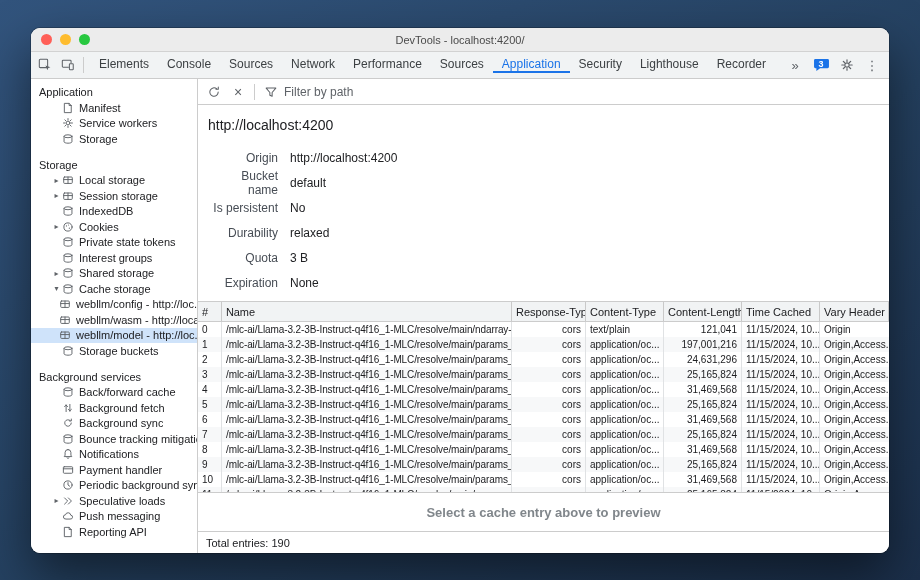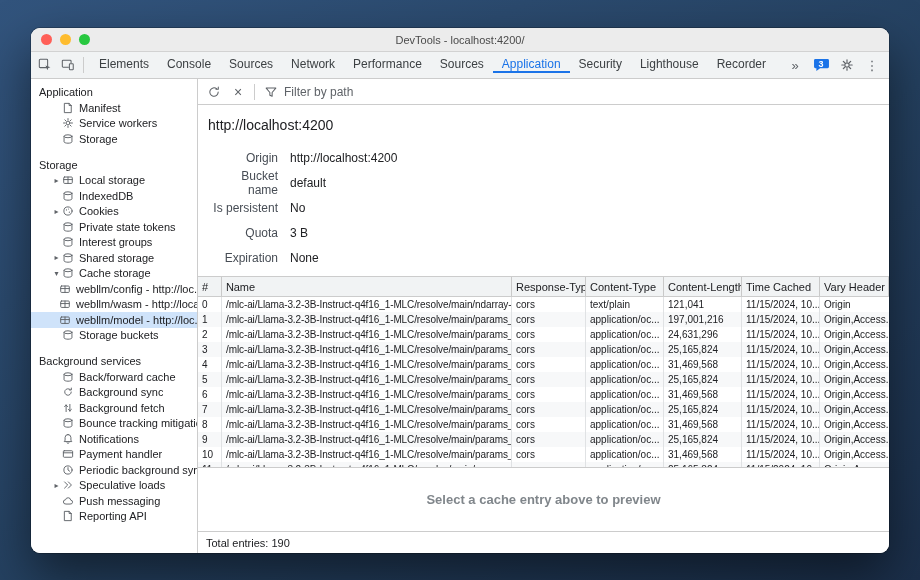--- a/index.html
+++ b/index.html
@@ -54,21 +54,21 @@
   .mrow{display:flex;height:25px;align-items:center;font-size:12px}
   .mlabel{width:70px;flex:none;text-align:right;color:#474d55}
   .mvalue{margin-left:12px;color:#202124;white-space:nowrap}
   
   .grid{flex:none;border-top:1px solid #ccc}
   .ghead{display:flex;height:20px;line-height:20px;background:#f1f3f4;border-bottom:1px solid #ccc;font-size:11px;color:#202124}
   .gcell{padding:0 4px;overflow:hidden;white-space:nowrap;flex:none;border-right:1px solid #e0e2e4}
   .ghead .gcell{border-right:1px solid #c9c9c9}
   .c0{width:24px}.c1{width:290px;letter-spacing:-0.1px}.c2{width:74px}.c3{width:78px}.c4{width:78px}.c5{width:78px}
   .c6{flex:1;border-right:none}
-  .ar{text-align:left}
+  .ar{text-align:right}
   .gbody{height:170px;overflow:hidden;font-size:10px}
   .grow{display:flex;height:15px;line-height:15px;color:#202124}
   .grow:nth-child(even){background:#f7f8f9}
   .preview{flex:1;border-top:1px solid #ccc;display:flex;align-items:center;justify-content:center;color:#80868b;font-size:13px;font-weight:bold;min-height:30px}
   .statusbar{height:22px;flex:none;border-top:1px solid #ccc;display:flex;align-items:center;padding-left:8px;font-size:11px;color:#202124}
 </style>
 </head>
 <body>
 
 <div class="window">
@@ -169,20 +169,29 @@
         <div class="srow">
           <span class="chev chev-r"></span>
           <svg class="sic" viewBox="0 0 14 14">
               <rect x="2" y="3.5" width="10" height="7.5" rx="1"></rect>
               <line x1="2" y1="6.5" x2="12" y2="6.5"></line>
               <line x1="7" y1="3.5" x2="7" y2="11"></line>
             </svg>
           <span class="slabel">Local storage</span>
         </div>
         <div class="srow">
+          <span class="chev chev-r"></span>
+          <svg class="sic" viewBox="0 0 14 14">
+              <rect x="2" y="3.5" width="10" height="7.5" rx="1"></rect>
+              <line x1="2" y1="6.5" x2="12" y2="6.5"></line>
+              <line x1="7" y1="3.5" x2="7" y2="11"></line>
+            </svg>
+          <span class="slabel">Session storage</span>
+        </div>
+        <div class="srow">
           <span class="chev"></span>
           <svg class="sic" viewBox="0 0 14 14">
               <ellipse cx="7" cy="3.8" rx="4.6" ry="1.7"></ellipse>
               <path d="M2.4 3.8v6.4c0 .95 2.06 1.7 4.6 1.7s4.6-.75 4.6-1.7V3.8"></path>
             </svg>
           <span class="slabel">IndexedDB</span>
         </div>
         <div class="srow">
           <span class="chev chev-r"></span>
           <svg class="sic" viewBox="0 0 14 14">
@@ -268,32 +277,32 @@
           <span class="chev"></span>
           <svg class="sic" viewBox="0 0 14 14">
               <ellipse cx="7" cy="3.8" rx="4.6" ry="1.7"></ellipse>
               <path d="M2.4 3.8v6.4c0 .95 2.06 1.7 4.6 1.7s4.6-.75 4.6-1.7V3.8"></path>
             </svg>
           <span class="slabel">Back/forward cache</span>
         </div>
         <div class="srow">
           <span class="chev"></span>
           <svg class="sic" viewBox="0 0 14 14">
+              <path d="M4.8 11.2V3.6M4.8 3.6 3 5.4M4.8 3.6l1.8 1.8"></path>
+              <path d="M9.2 2.8v7.6M9.2 10.4 7.4 8.6M9.2 10.4l1.8-1.8"></path>
+            </svg>
+          <span class="slabel">Background fetch</span>
+        </div>
+        <div class="srow">
+          <span class="chev"></span>
+          <svg class="sic" viewBox="0 0 14 14">
               <path d="M10.8 7A3.8 3.8 0 1 1 9.6 4.2"></path>
               <path d="M10.9 2.4v2.2H8.7"></path>
             </svg>
           <span class="slabel">Background sync</span>
-        </div>
-        <div class="srow">
-          <span class="chev"></span>
-          <svg class="sic" viewBox="0 0 14 14">
-              <path d="M4.8 11.2V3.6M4.8 3.6 3 5.4M4.8 3.6l1.8 1.8"></path>
-              <path d="M9.2 2.8v7.6M9.2 10.4 7.4 8.6M9.2 10.4l1.8-1.8"></path>
-            </svg>
-          <span class="slabel">Background fetch</span>
         </div>
         <div class="srow">
           <span class="chev"></span>
           <svg class="sic" viewBox="0 0 14 14">
               <ellipse cx="7" cy="3.8" rx="4.6" ry="1.7"></ellipse>
               <path d="M2.4 3.8v6.4c0 .95 2.06 1.7 4.6 1.7s4.6-.75 4.6-1.7V3.8"></path>
             </svg>
           <span class="slabel">Bounce tracking mitigations</span>
         </div>
         <div class="srow">
@@ -373,20 +382,24 @@
           </div>
         <div class="mrow">
             <span class="mlabel">Bucket name</span>
             <span class="mvalue">default</span>
           </div>
         <div class="mrow">
             <span class="mlabel">Is persistent</span>
             <span class="mvalue">No</span>
           </div>
         <div class="mrow">
+            <span class="mlabel">Durability</span>
+            <span class="mvalue">relaxed</span>
+          </div>
+        <div class="mrow">
             <span class="mlabel">Quota</span>
             <span class="mvalue">3 B</span>
           </div>
         <div class="mrow">
             <span class="mlabel">Expiration</span>
             <span class="mvalue">None</span>
           </div>
       </div>
 
       <div class="grid">

